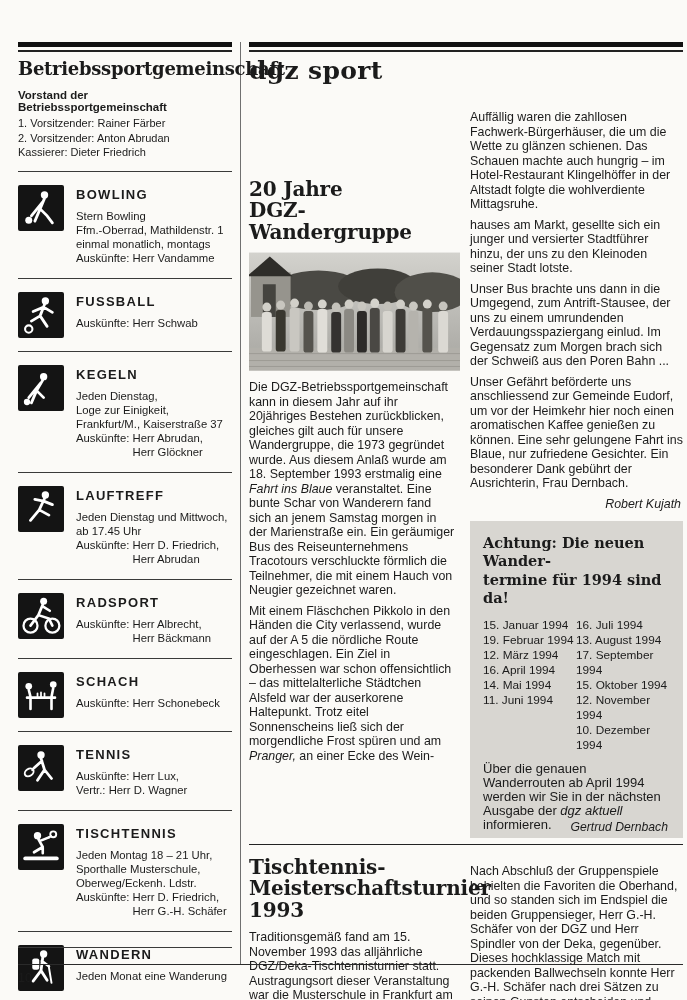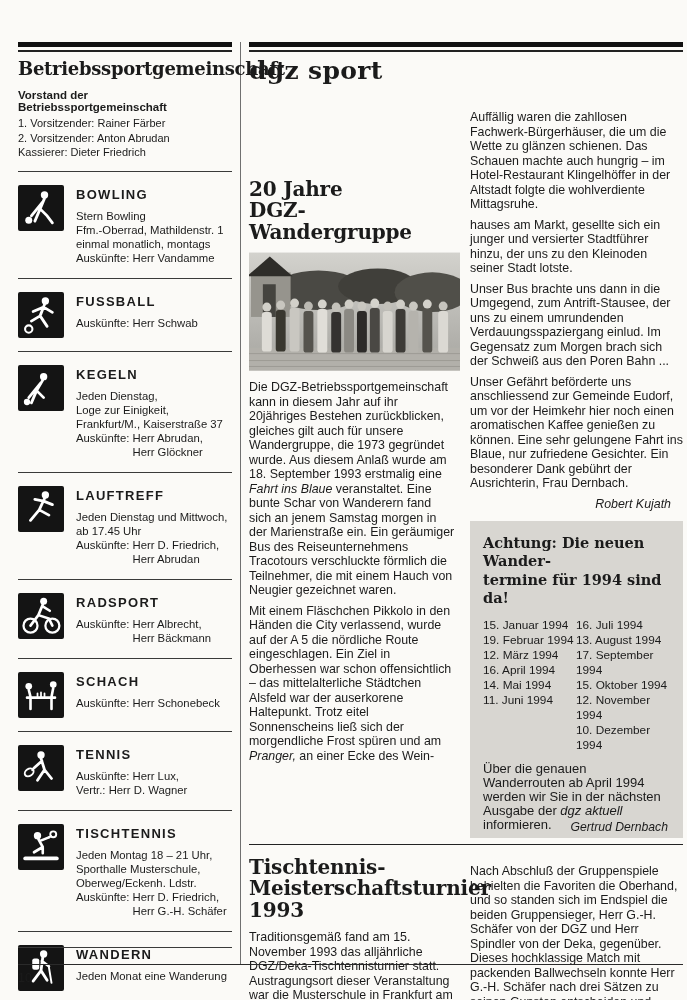--- a/index.html
+++ b/index.html
@@ -43,21 +43,21 @@
   }
   .row { display:flex; gap:14px; align-items:center; }
   .col-a { width:207px; flex:none; }
   .col-b { width:213px; flex:none; }
   .article-heading {
     font-family:"DejaVu Serif", serif; font-weight:bold;
     font-size:20px; line-height:21.5px; letter-spacing:-0.2px; margin:0 0 9px;
   }
   .photo { display:block; width:211px; height:119px; margin:1px 0 9px; }
   .body-text { font-size:12.4px; line-height:14.5px; margin:0 0 6px; }
-  .signature { font-style:italic; text-align:right; font-size:12.4px; margin:2px 12px 10px 0; }
+  .signature { font-style:italic; text-align:right; font-size:12.4px; margin:2px 2px 10px 0; }
   .mid-rule { border:none; border-top:1.5px solid #222; margin:6px 0 12px; }
 
   .notice-box { background:#d8d6d1; padding:13px 13px 4px; margin-top:4px; }
   .box-title {
     font-family:"DejaVu Serif", serif; font-weight:bold;
     font-size:14.5px; line-height:18.5px; margin:0 0 10px;
   }
   .box-dates { display:flex; font-size:11.8px; line-height:15px; }
   .box-dates .dcol1 { width:93px; flex:none; }
   .box-dates .dcol2 { flex:1; }

